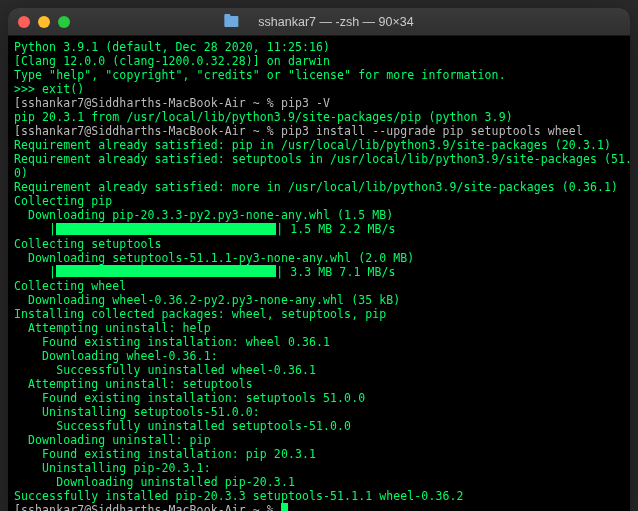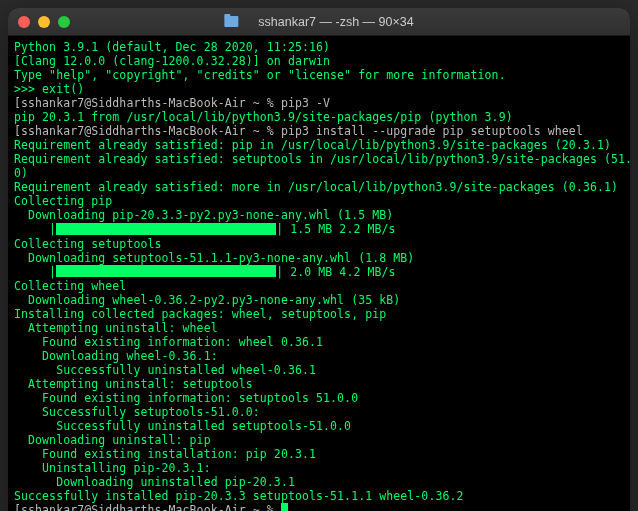--- a/index.html
+++ b/index.html
@@ -107,32 +107,32 @@
 <span>pip 20.3.1 from /usr/local/lib/python3.9/site-packages/pip (python 3.9)</span>
 <span class="user">[sshankar7@Siddharths-MacBook-Air ~ % </span><span class="cmd">pip3 install --upgrade pip setuptools wheel</span>
 <span>Requirement already satisfied: pip in /usr/local/lib/python3.9/site-packages (20.3.1)</span>
 <span>Requirement already satisfied: setuptools in /usr/local/lib/python3.9/site-packages (51.0.</span>
 <span>0)</span>
 <span>Requirement already satisfied: more in /usr/local/lib/python3.9/site-packages (0.36.1)</span>
 <span>Collecting pip</span>
 <span>  Downloading pip-20.3.3-py2.py3-none-any.whl (1.5 MB)</span>
 <span>     |</span><span class="progress-bar" style="width:220px"></span><span>| 1.5 MB 2.2 MB/s</span>
 <span>Collecting setuptools</span>
-<span>  Downloading setuptools-51.1.1-py3-none-any.whl (1.8 MB)</span>
-<span>     |</span><span class="progress-bar" style="width:220px"></span><span>| 2.0 MB 4.2 MB/s</span>
+<span>  Downloading setuptools-51.1.1-py3-none-any.whl (2.0 MB)</span>
+<span>     |</span><span class="progress-bar" style="width:220px"></span><span>| 3.3 MB 7.1 MB/s</span>
 <span>Collecting wheel</span>
 <span>  Downloading wheel-0.36.2-py2.py3-none-any.whl (35 kB)</span>
 <span>Installing collected packages: wheel, setuptools, pip</span>
-<span>  Attempting uninstall: wheel</span>
-<span>    Found existing information: wheel 0.36.1</span>
+<span>  Attempting uninstall: help</span>
+<span>    Found existing installation: wheel 0.36.1</span>
 <span>    Downloading wheel-0.36.1:</span>
 <span>      Successfully uninstalled wheel-0.36.1</span>
 <span>  Attempting uninstall: setuptools</span>
-<span>    Found existing information: setuptools 51.0.0</span>
-<span>    Successfully setuptools-51.0.0:</span>
+<span>    Found existing installation: setuptools 51.0.0</span>
+<span>    Uninstalling setuptools-51.0.0:</span>
 <span>      Successfully uninstalled setuptools-51.0.0</span>
 <span>  Downloading uninstall: pip</span>
 <span>    Found existing installation: pip 20.3.1</span>
 <span>    Uninstalling pip-20.3.1:</span>
 <span>      Downloading uninstalled pip-20.3.1</span>
 <span>Successfully installed pip-20.3.3 setuptools-51.1.1 wheel-0.36.2</span>
 <span class="user">[sshankar7@Siddharths-MacBook-Air ~ % </span><span class="cursor"></span></div>
 </div>
 
 </body></html>

